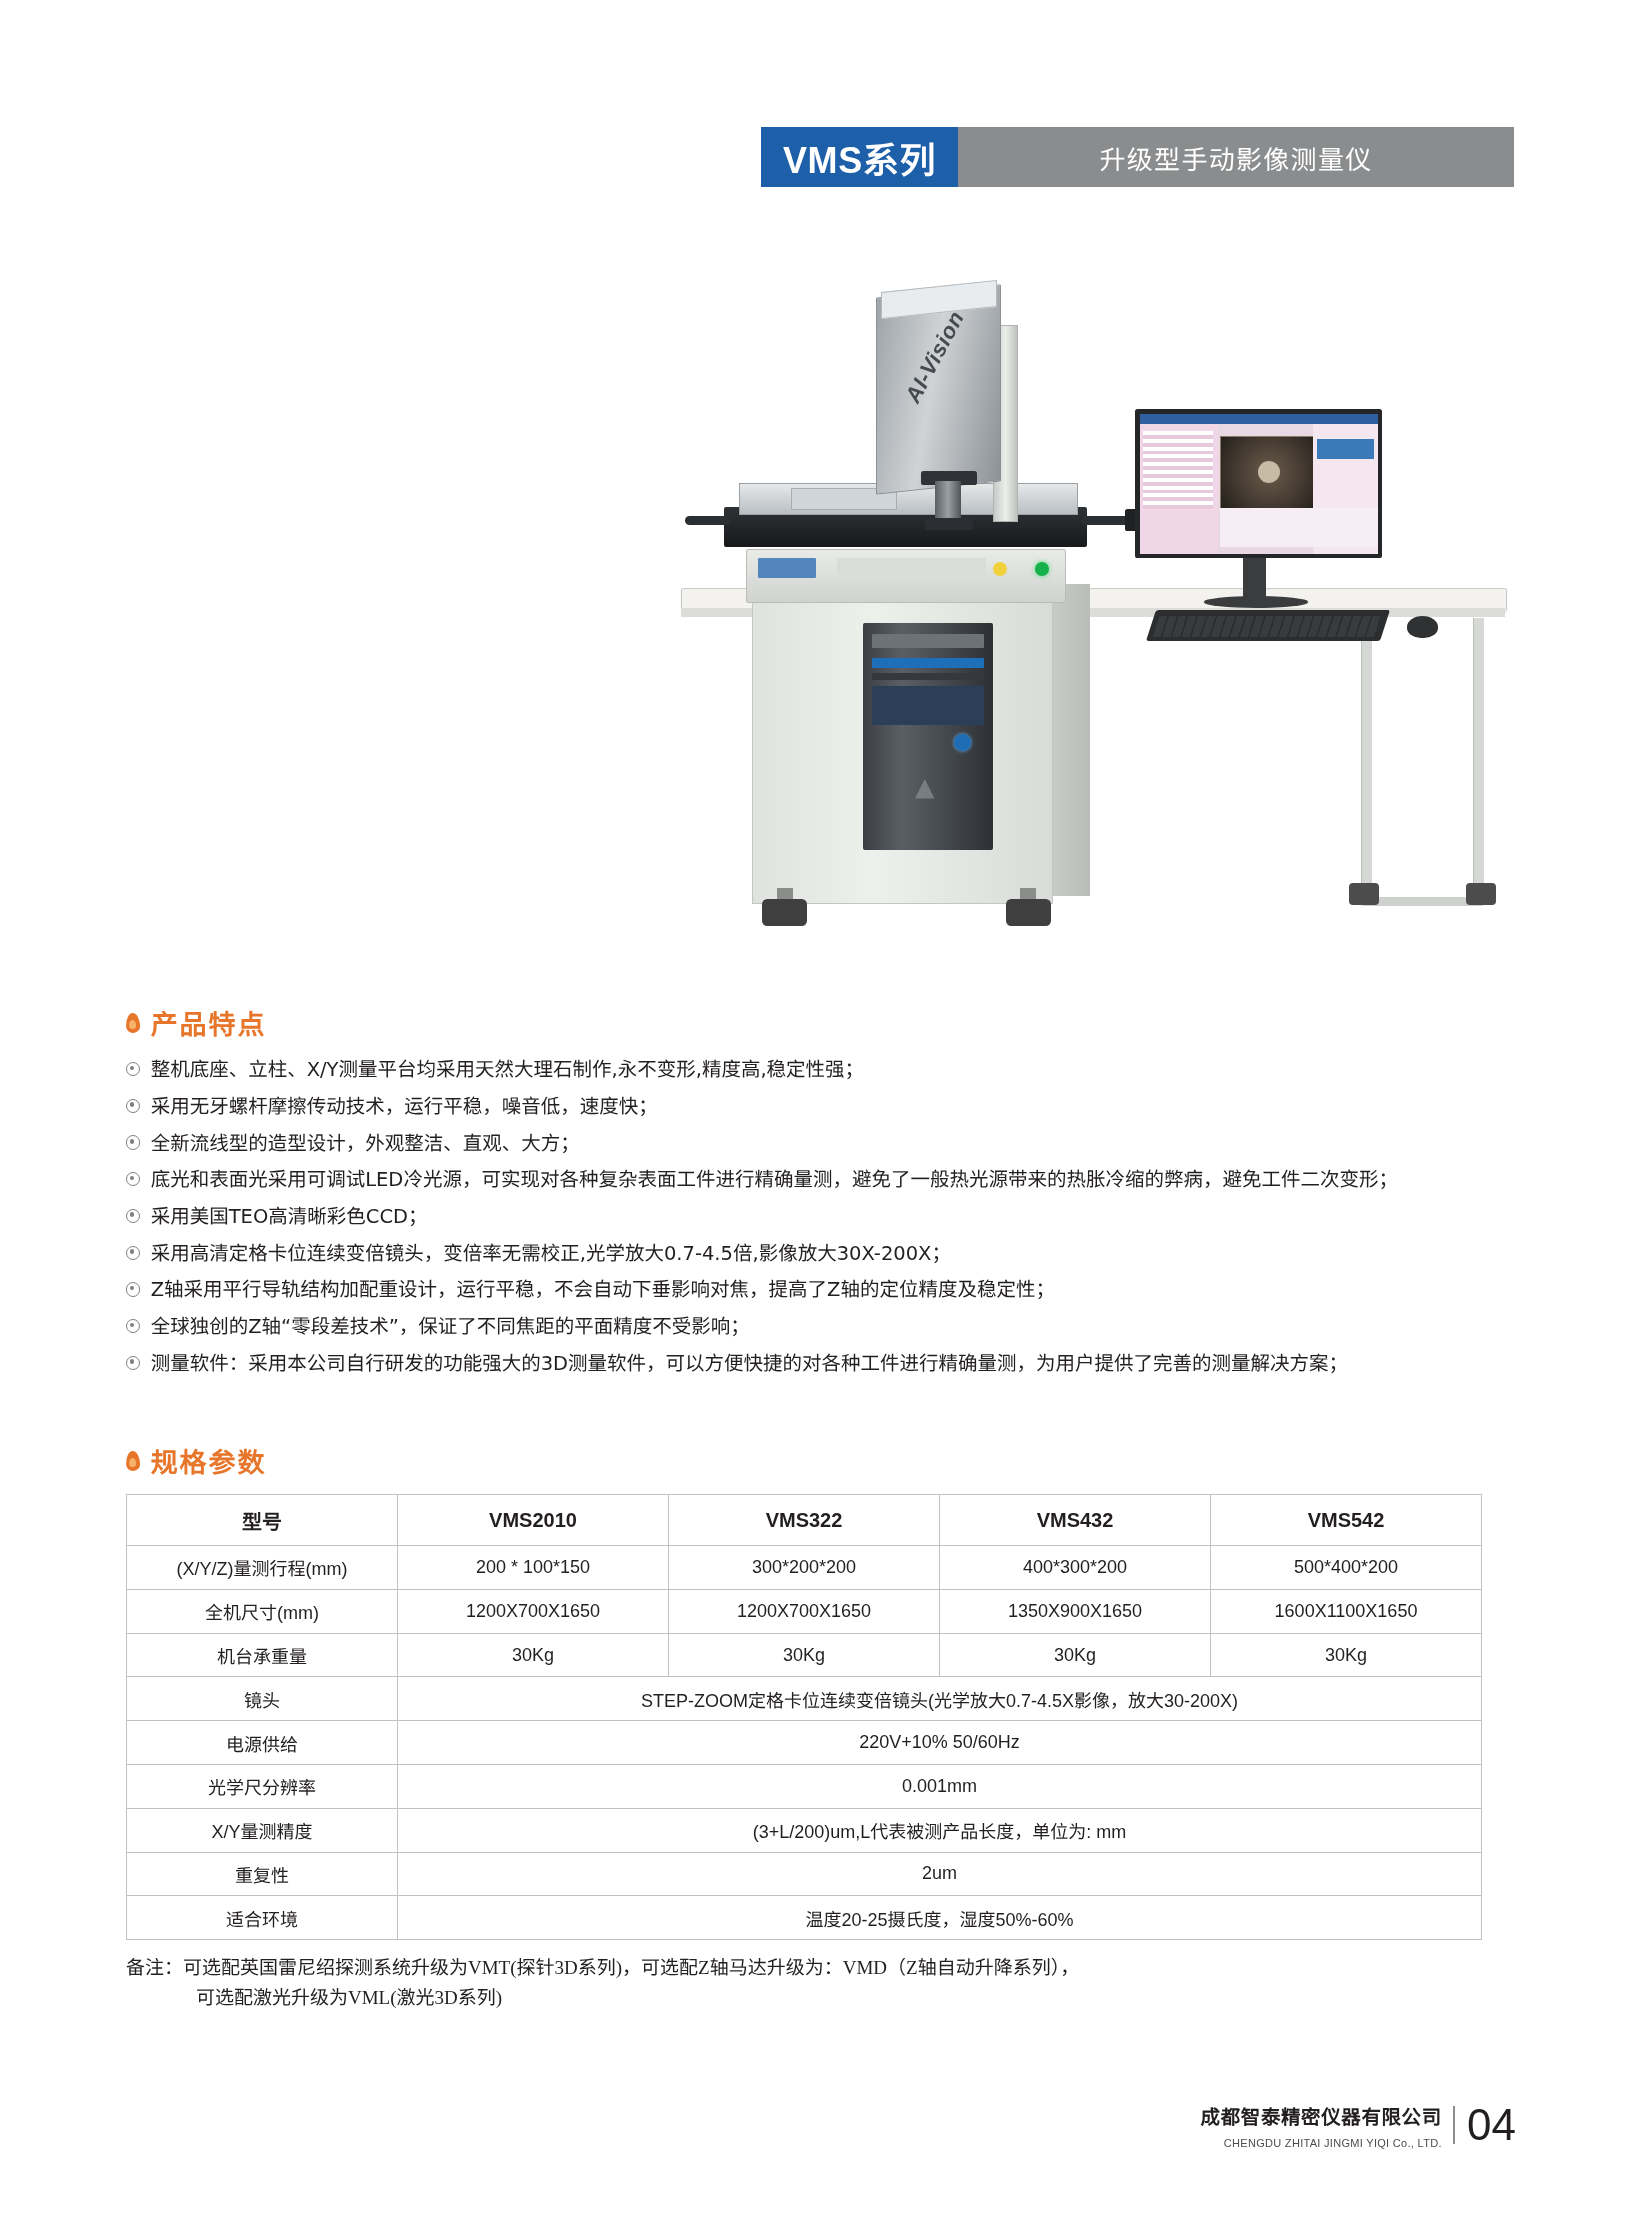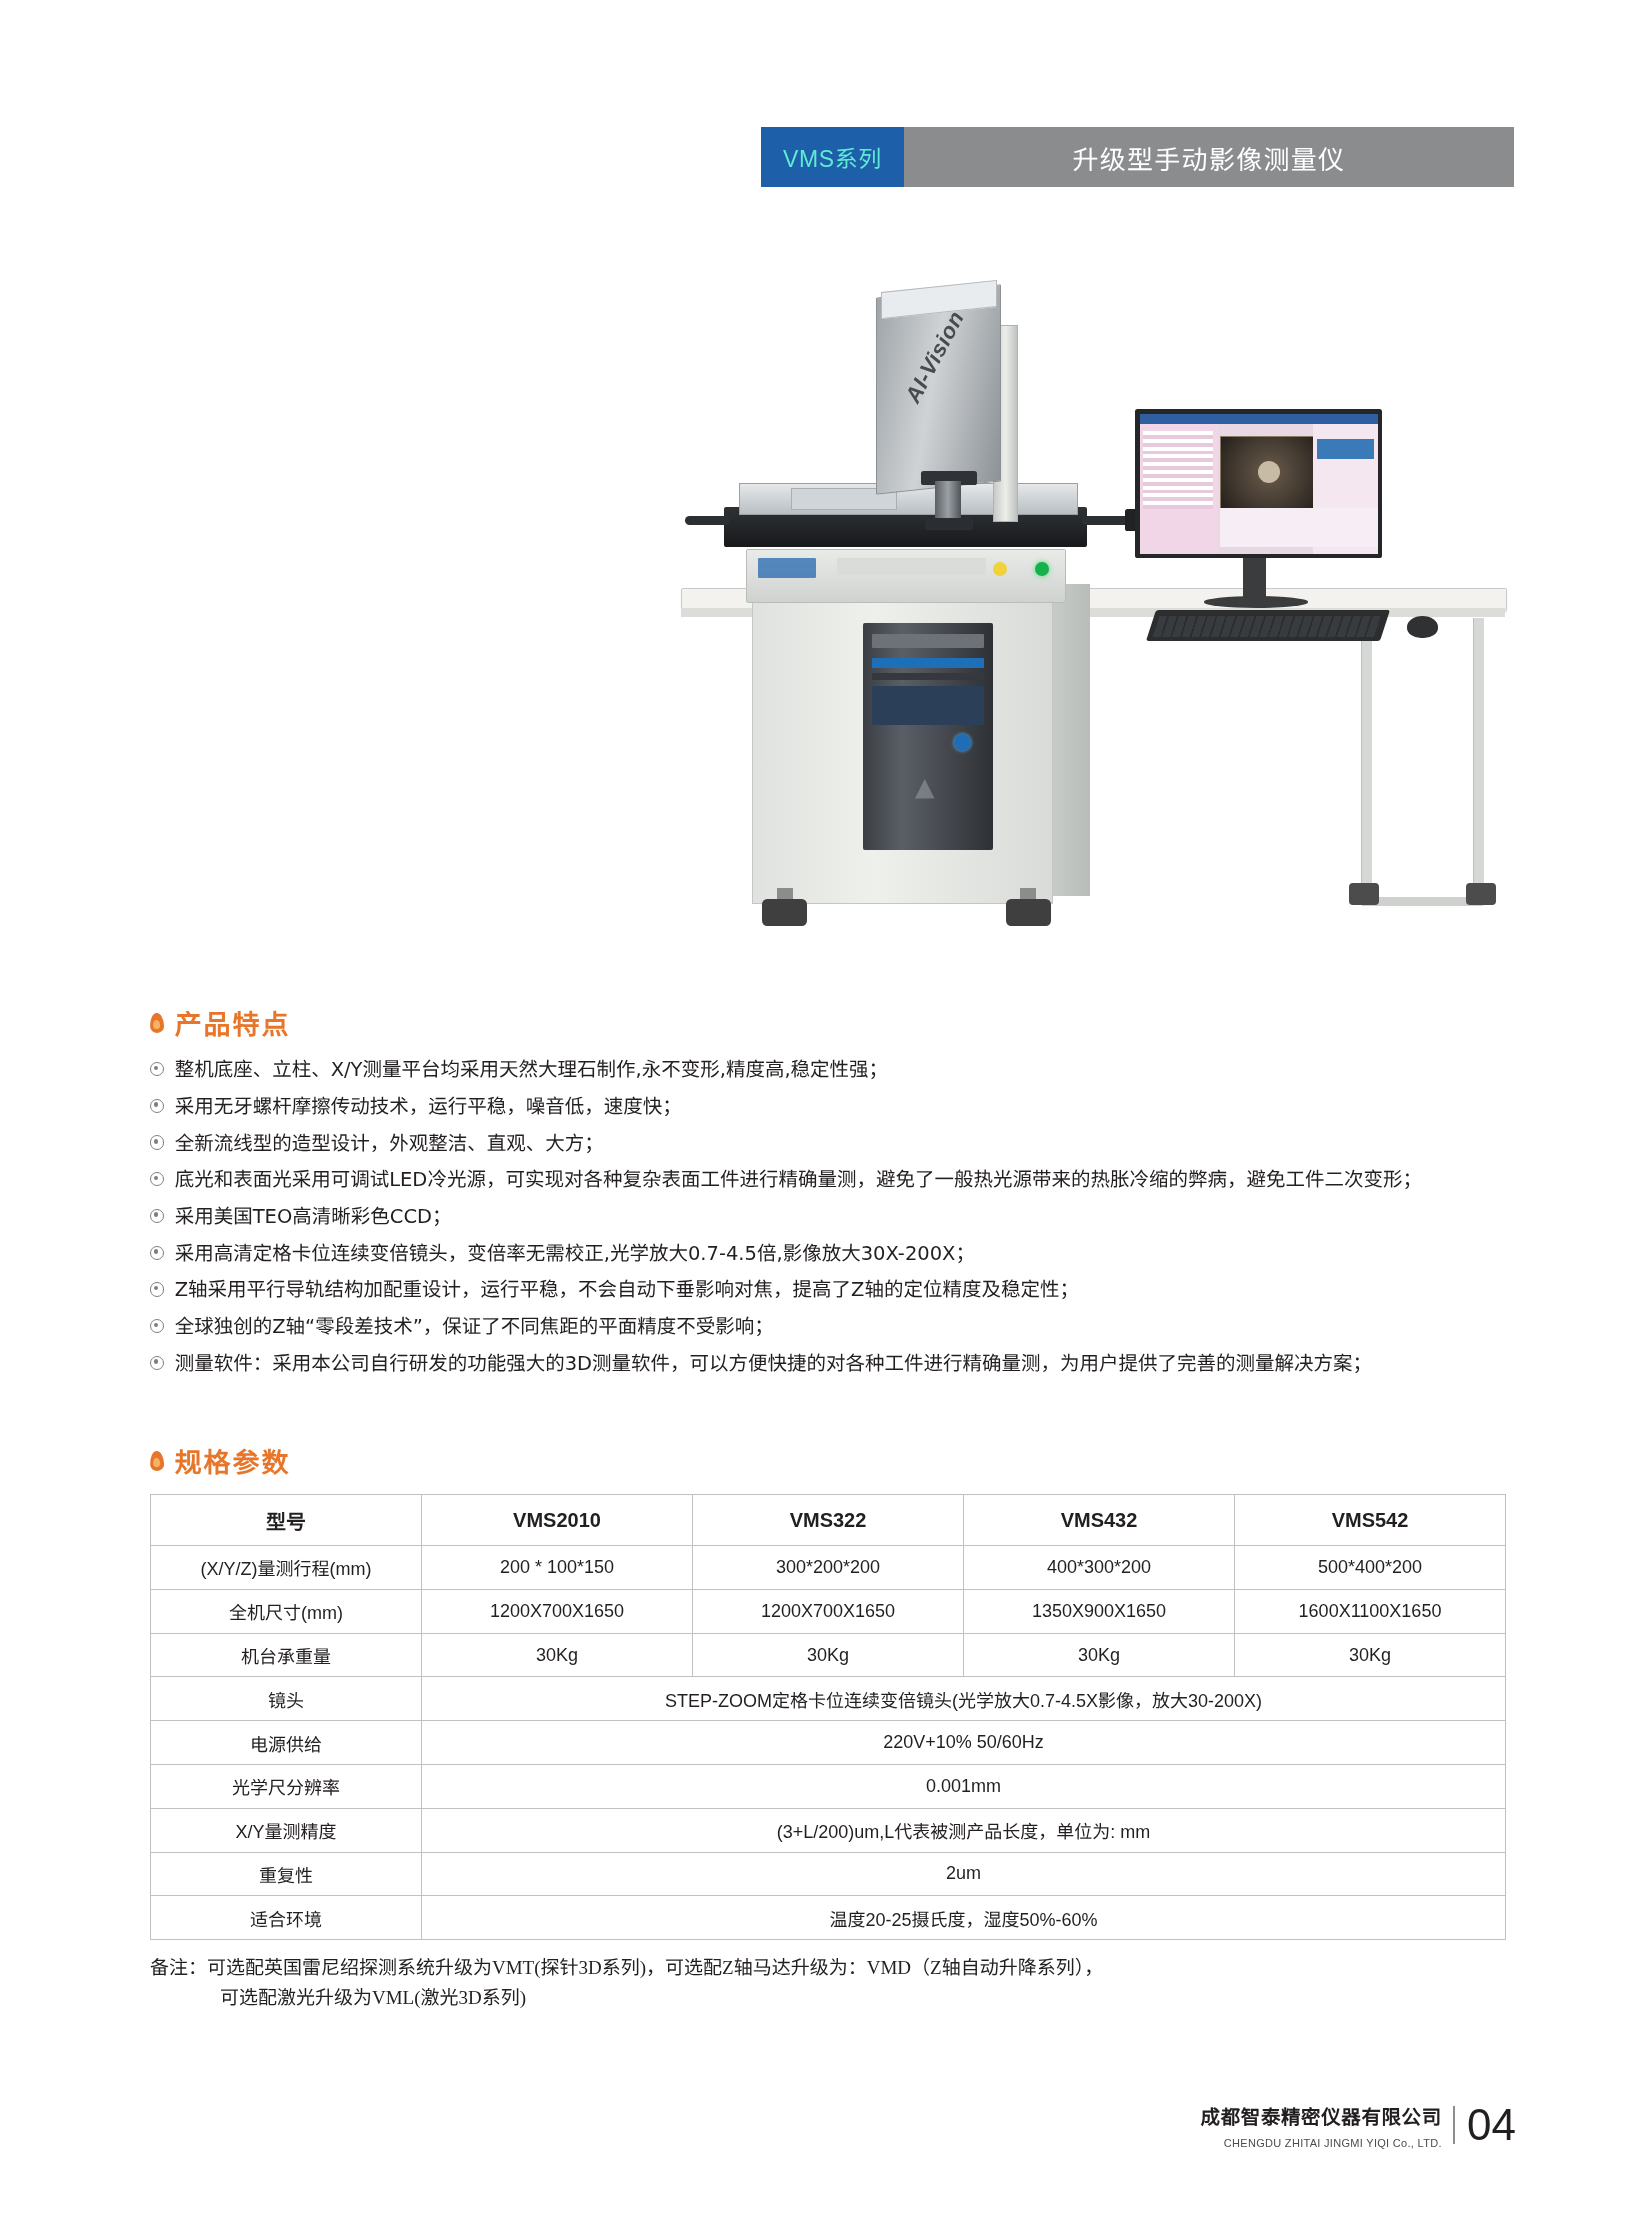--- a/index.html
+++ b/index.html
@@ -28,23 +28,23 @@
     align-items: stretch;
   }
   .banner-blue {
     background: #1d5fa8;
     display: flex;
     align-items: center;
     justify-content: center;
     padding: 0 22px;
   }
   .banner-blue .title {
-    color: #5eead4;
-    font-size: 23px;
-    font-weight: normal;
+    color: #ffffff;
+    font-size: 36px;
+    font-weight: bold;
     letter-spacing: 0.6px;
     font-family: "Liberation Sans", "DejaVu Sans", sans-serif;
   }
   .banner-gray {
     background: #8a8c8e;
     display: flex;
     align-items: center;
     justify-content: center;
     padding: 0 19.5px;
     flex: 1;
@@ -520,21 +520,21 @@
     top: 421px;
     width: 31px;
     height: 22px;
     background: #2f3132;
     border-radius: 50% 50% 45% 45%;
   }
 
   
   .section {
     position: absolute;
-    left: 150px;
+    left: 126px;
     width: 1363px;
   }
   .sec-heading {
     display: flex;
     align-items: center;
     gap: 10.4px;
     margin-bottom: 14.3px;
   }
   .flame-icon {
     width: 14.3px;

